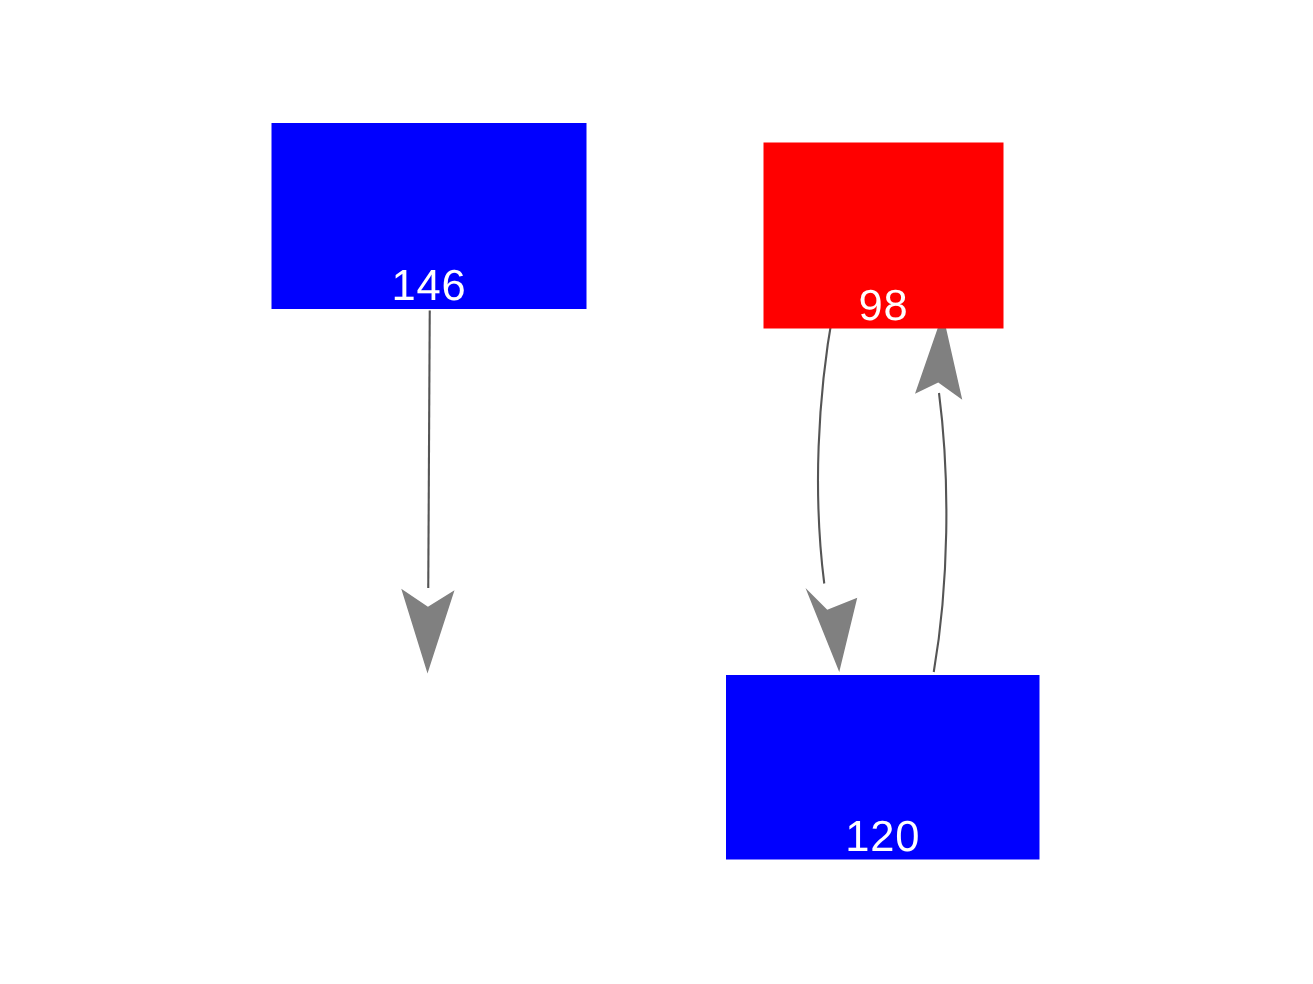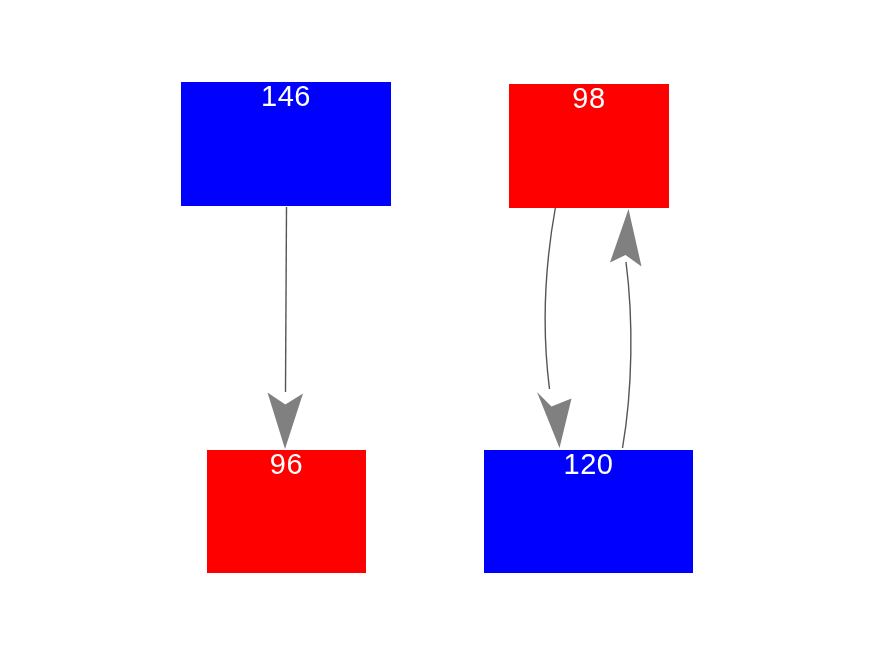--- a/index.html
+++ b/index.html
@@ -22,39 +22,39 @@
     position: absolute;
     left: 0;
     top: 0;
     width: 875px;
     height: 656px;
     pointer-events: none;
   }
   .node {
     position: absolute;
     display: flex;
-    align-items: flex-start;
+    align-items: flex-end;
     justify-content: center;
     box-sizing: border-box;
   }
   .node-label {
     color: #ffffff;
     font-family: "Liberation Sans", sans-serif;
     font-size: 29px;
     font-weight: 400;
     line-height: 1;
     letter-spacing: 0.5px;
     user-select: none;
   }
   .node-blue { background: #0000ff; }
   .node-red  { background: #ff0000; }
 
   
   #node-146 { left: 181px; top: 82px;  width: 210px; height: 124px; }
-  #node-98  { left: 509px; top: 84px;  width: 160px; height: 124px; }
+  #node-98  { left: 509px; top: 95px;  width: 160px; height: 124px; }
   #node-96  { left: 207px; top: 450px; width: 159px; height: 123px; }
   #node-149 { left: 484px; top: 450px; width: 209px; height: 123px; }
 
   .edge-line {
     fill: none;
     stroke: #555555;
     stroke-width: 1.4;
   }
   .edge-head {
     fill: #808080;
@@ -85,21 +85,18 @@
   </svg>
 
   <div class="node node-blue" id="node-146">
     <span class="node-label">146</span>
   </div>
 
   <div class="node node-red" id="node-98">
     <span class="node-label">98</span>
   </div>
 
-  <div class="node node-red" id="node-96">
-    <span class="node-label">96</span>
-  </div>
 
   <div class="node node-blue" id="node-149">
     <span class="node-label">120</span>
   </div>
 
 </div>
 
 </body></html>

